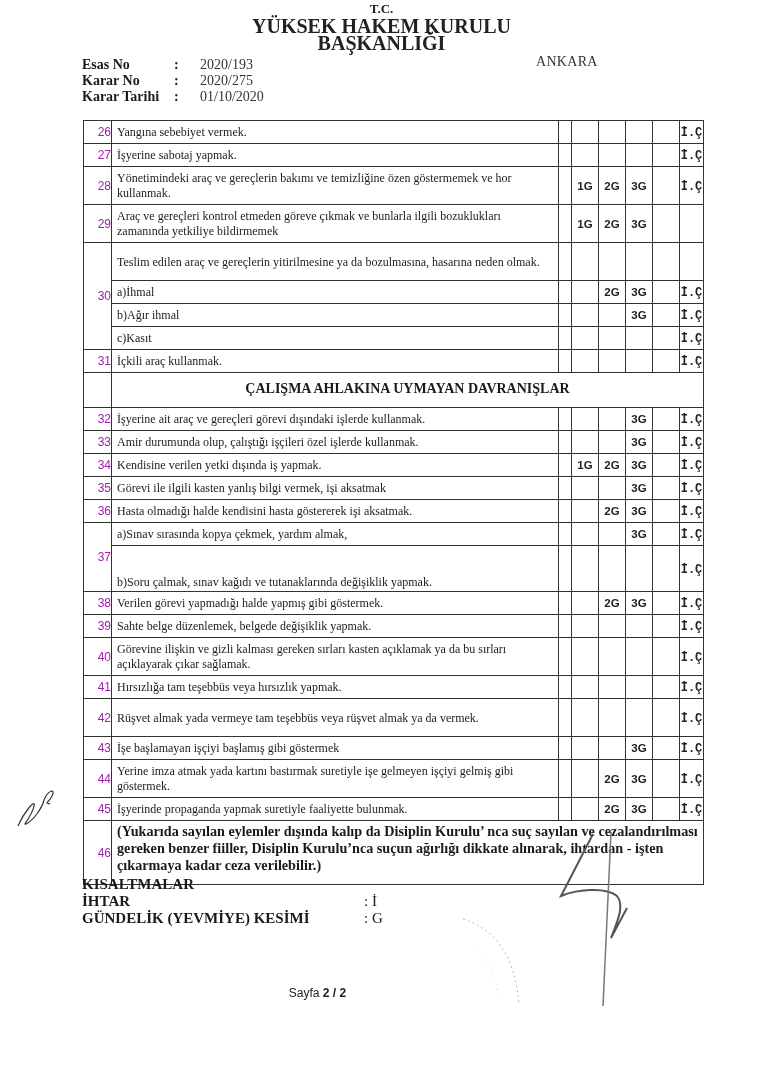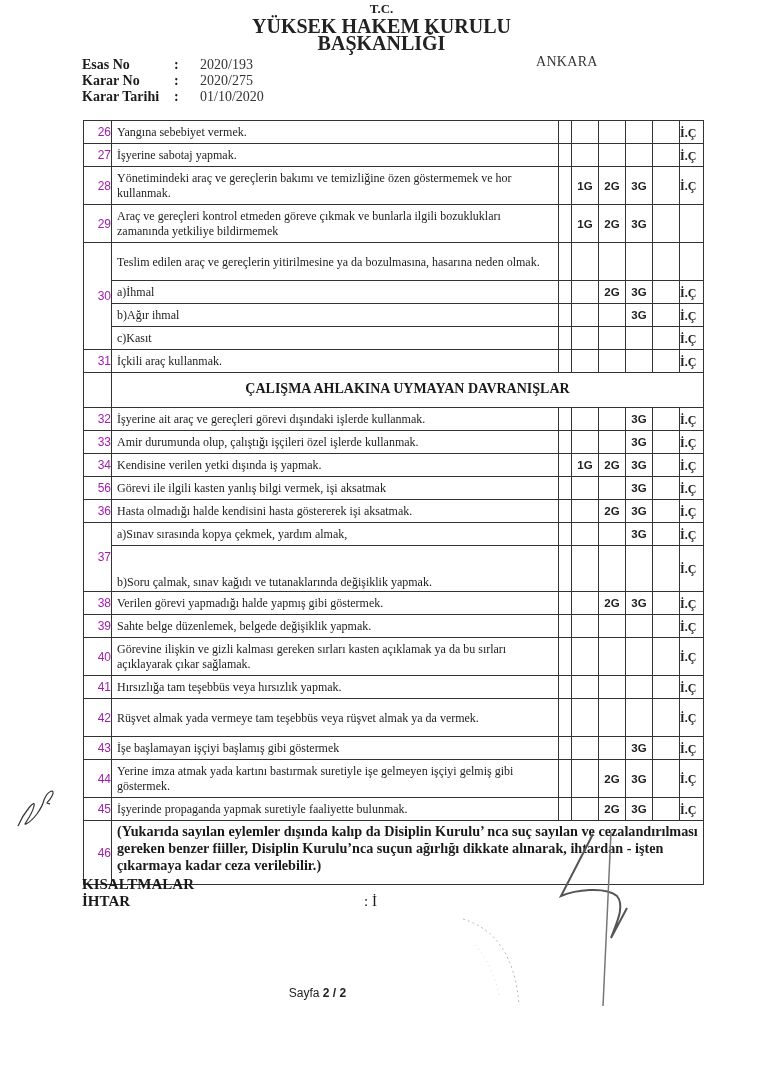--- a/index.html
+++ b/index.html
@@ -14,21 +14,21 @@
   .meta-label { width: 92px; font-weight: bold; }
   .meta-colon { width: 26px; font-weight: bold; }
   .meta-val { font-weight: normal; color: #333; }
 
   table.rules { position: absolute; left: 83px; top: 120px; width: 621px; border-collapse: collapse; table-layout: fixed; }
   table.rules td { border: 1px solid #333; padding: 0; vertical-align: middle; }
   td.num { width: 27px; text-align: right; font-family: "Liberation Sans", sans-serif; font-size: 12px; color: #a21caf; }
   td.desc { font-size: 12px; line-height: 15px; padding: 2px 4px 1px 5px !important; color: #1c1c1c; }
   td.pc { width: 26px; text-align: center; font-family: "Liberation Sans", sans-serif; font-weight: bold; font-size: 11.5px; color: #222; }
   td.pc0 { width: 12px; }
-  td.ic { width: 23px; text-align: left; font-family: Liberation Serif, serif; font-weight: bold; font-size: 12px; color: #222; vertical-align: top; padding-top: 2px !important; }
+  td.ic { width: 23px; text-align: center; font-family: Liberation Mono, monospace; font-weight: bold; font-size: 12px; color: #222; vertical-align: top; padding-top: 2px !important; }
   tr.r1 td { height: 19px; }
   tr.r2 td { height: 34px; margin-top: 30px; }
   td.section { text-align: center; font-weight: bold; font-size: 14px; height: 32px; vertical-align: bottom; padding-bottom: 2px !important; }
   td.final { font-weight: bold; font-size: 14.2px; line-height: 17px; padding: 2px 4px 10px 5px !important; }
 
   .abbr { position: absolute; left: 82px; top: 876px; font-weight: bold; font-size: 15px; line-height: 17px; font-family: Liberation Serif, serif; }
   .abbr-row { display: flex; }
   .abbr-label { width: 282px; }
   .abbr-val { font-weight: normal; }
   .footer { position: absolute; left: 0; top: 986px; width: 635px; text-align: center; font-family: "Liberation Sans", sans-serif; font-size: 12px; color: #222; }
@@ -178,21 +178,21 @@
         <td class="num">34</td>
         <td class="desc">Kendisine verilen yetki dışında iş yapmak.</td>
         <td class="pc pc0"></td>
         <td class="pc">1G</td>
         <td class="pc">2G</td>
         <td class="pc">3G</td>
         <td class="pc"></td>
         <td class="ic">İ.Ç</td>
       </tr>
       <tr class="r1">
-        <td class="num">56</td>
+        <td class="num">35</td>
         <td class="desc">Görevi ile ilgili kasten yanlış bilgi vermek, işi aksatmak</td>
         <td class="pc pc0"></td>
         <td class="pc"></td>
         <td class="pc"></td>
         <td class="pc">3G</td>
         <td class="pc"></td>
         <td class="ic">İ.Ç</td>
       </tr>
       <tr class="r1">
         <td class="num">36</td>
@@ -308,20 +308,24 @@
         <td class="final" colspan="7">(Yukarıda sayılan eylemler dışında kalıp da Disiplin Kurulu’ nca suç sayılan ve cezalandırılması gereken benzer fiiller, Disiplin Kurulu’nca  suçun ağırlığı dikkate alınarak, ihtardan - işten çıkarmaya kadar ceza verilebilir.)</td>
       </tr>
     </tbody>
 </table>
 
 <div class="abbr">
   <div>KISALTMALAR</div>
   <div class="abbr-row">
     <span class="abbr-label">İHTAR</span>
     <span class="abbr-val">: İ</span>
+  </div>
+  <div class="abbr-row">
+    <span class="abbr-label">GÜNDELİK (YEVMİYE) KESİMİ</span>
+    <span class="abbr-val">: G</span>
   </div>
 </div>
 
 <div class="footer">
   <span>Sayfa </span><b>2 / 2</b>
 </div>
 
 <svg class="sig" style="left:14px;top:782px" width="50" height="50">
   <path d="M4 44 C10 30, 22 16, 20 24 C18 34, 8 44, 12 42 C20 38, 28 26, 30 18 C34 8, 42 6, 38 14 C34 22, 30 20, 36 22" stroke="#333" stroke-width="1.2" fill="none"></path>
 </svg>

